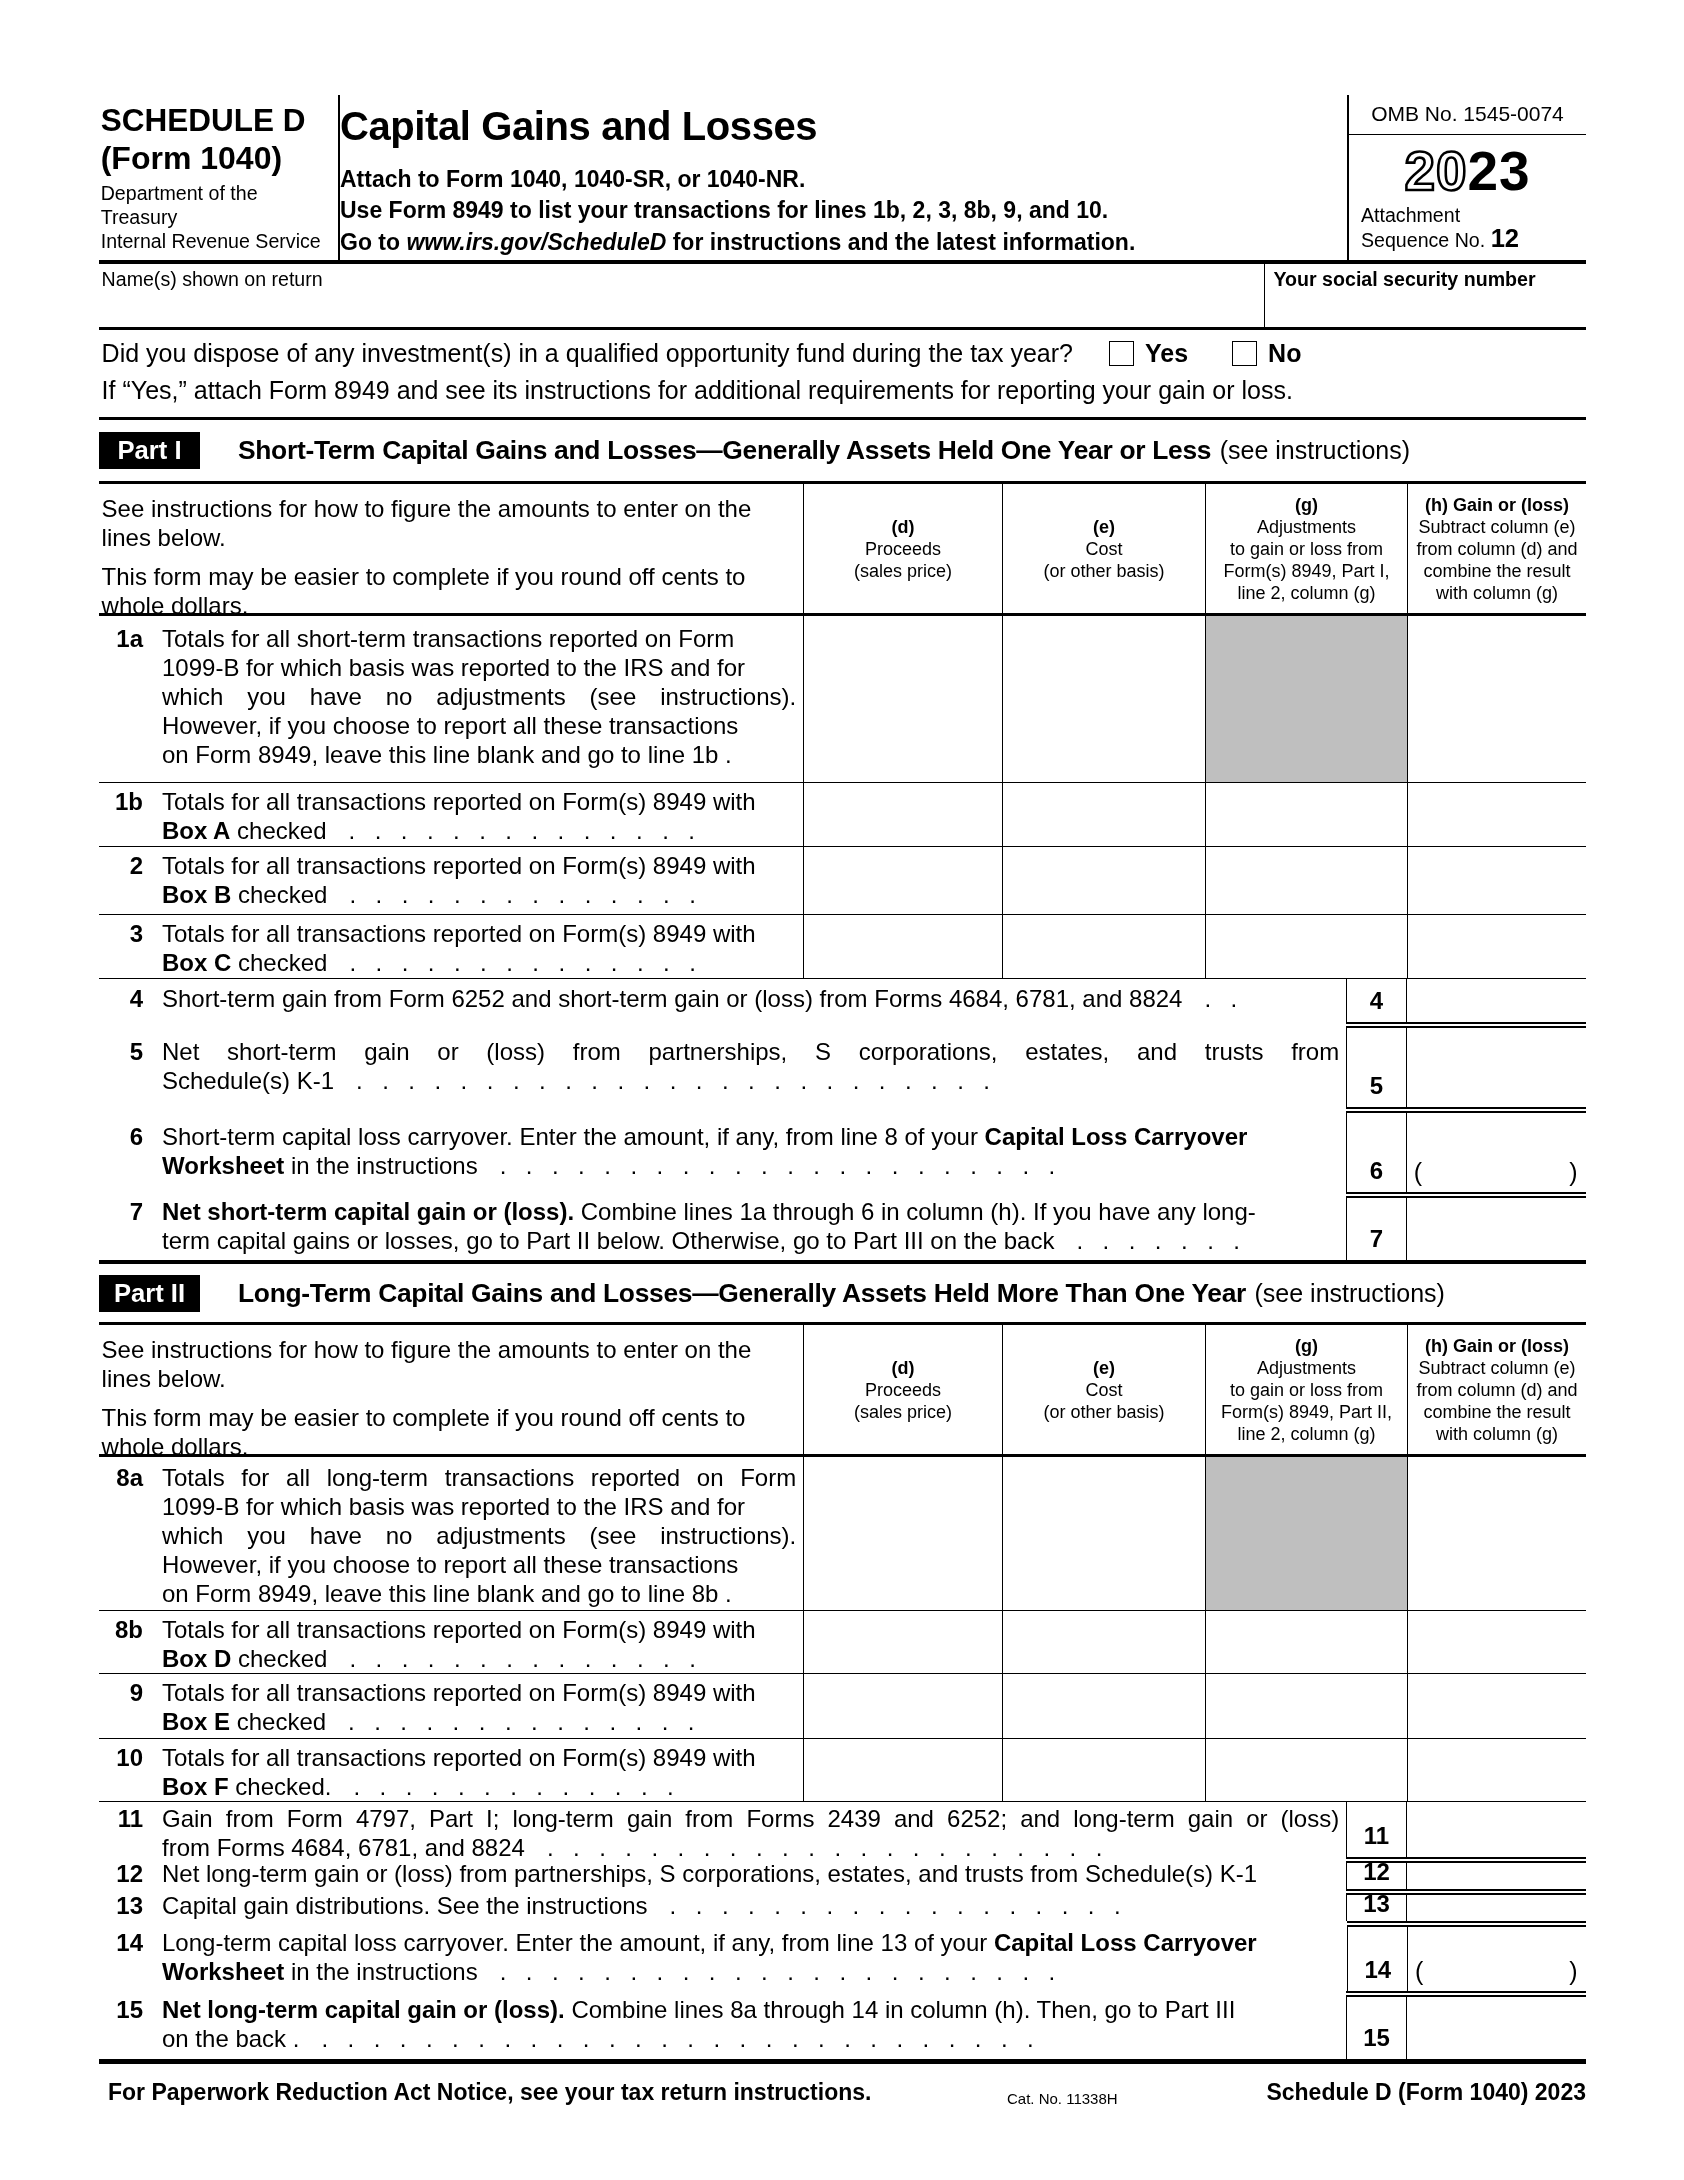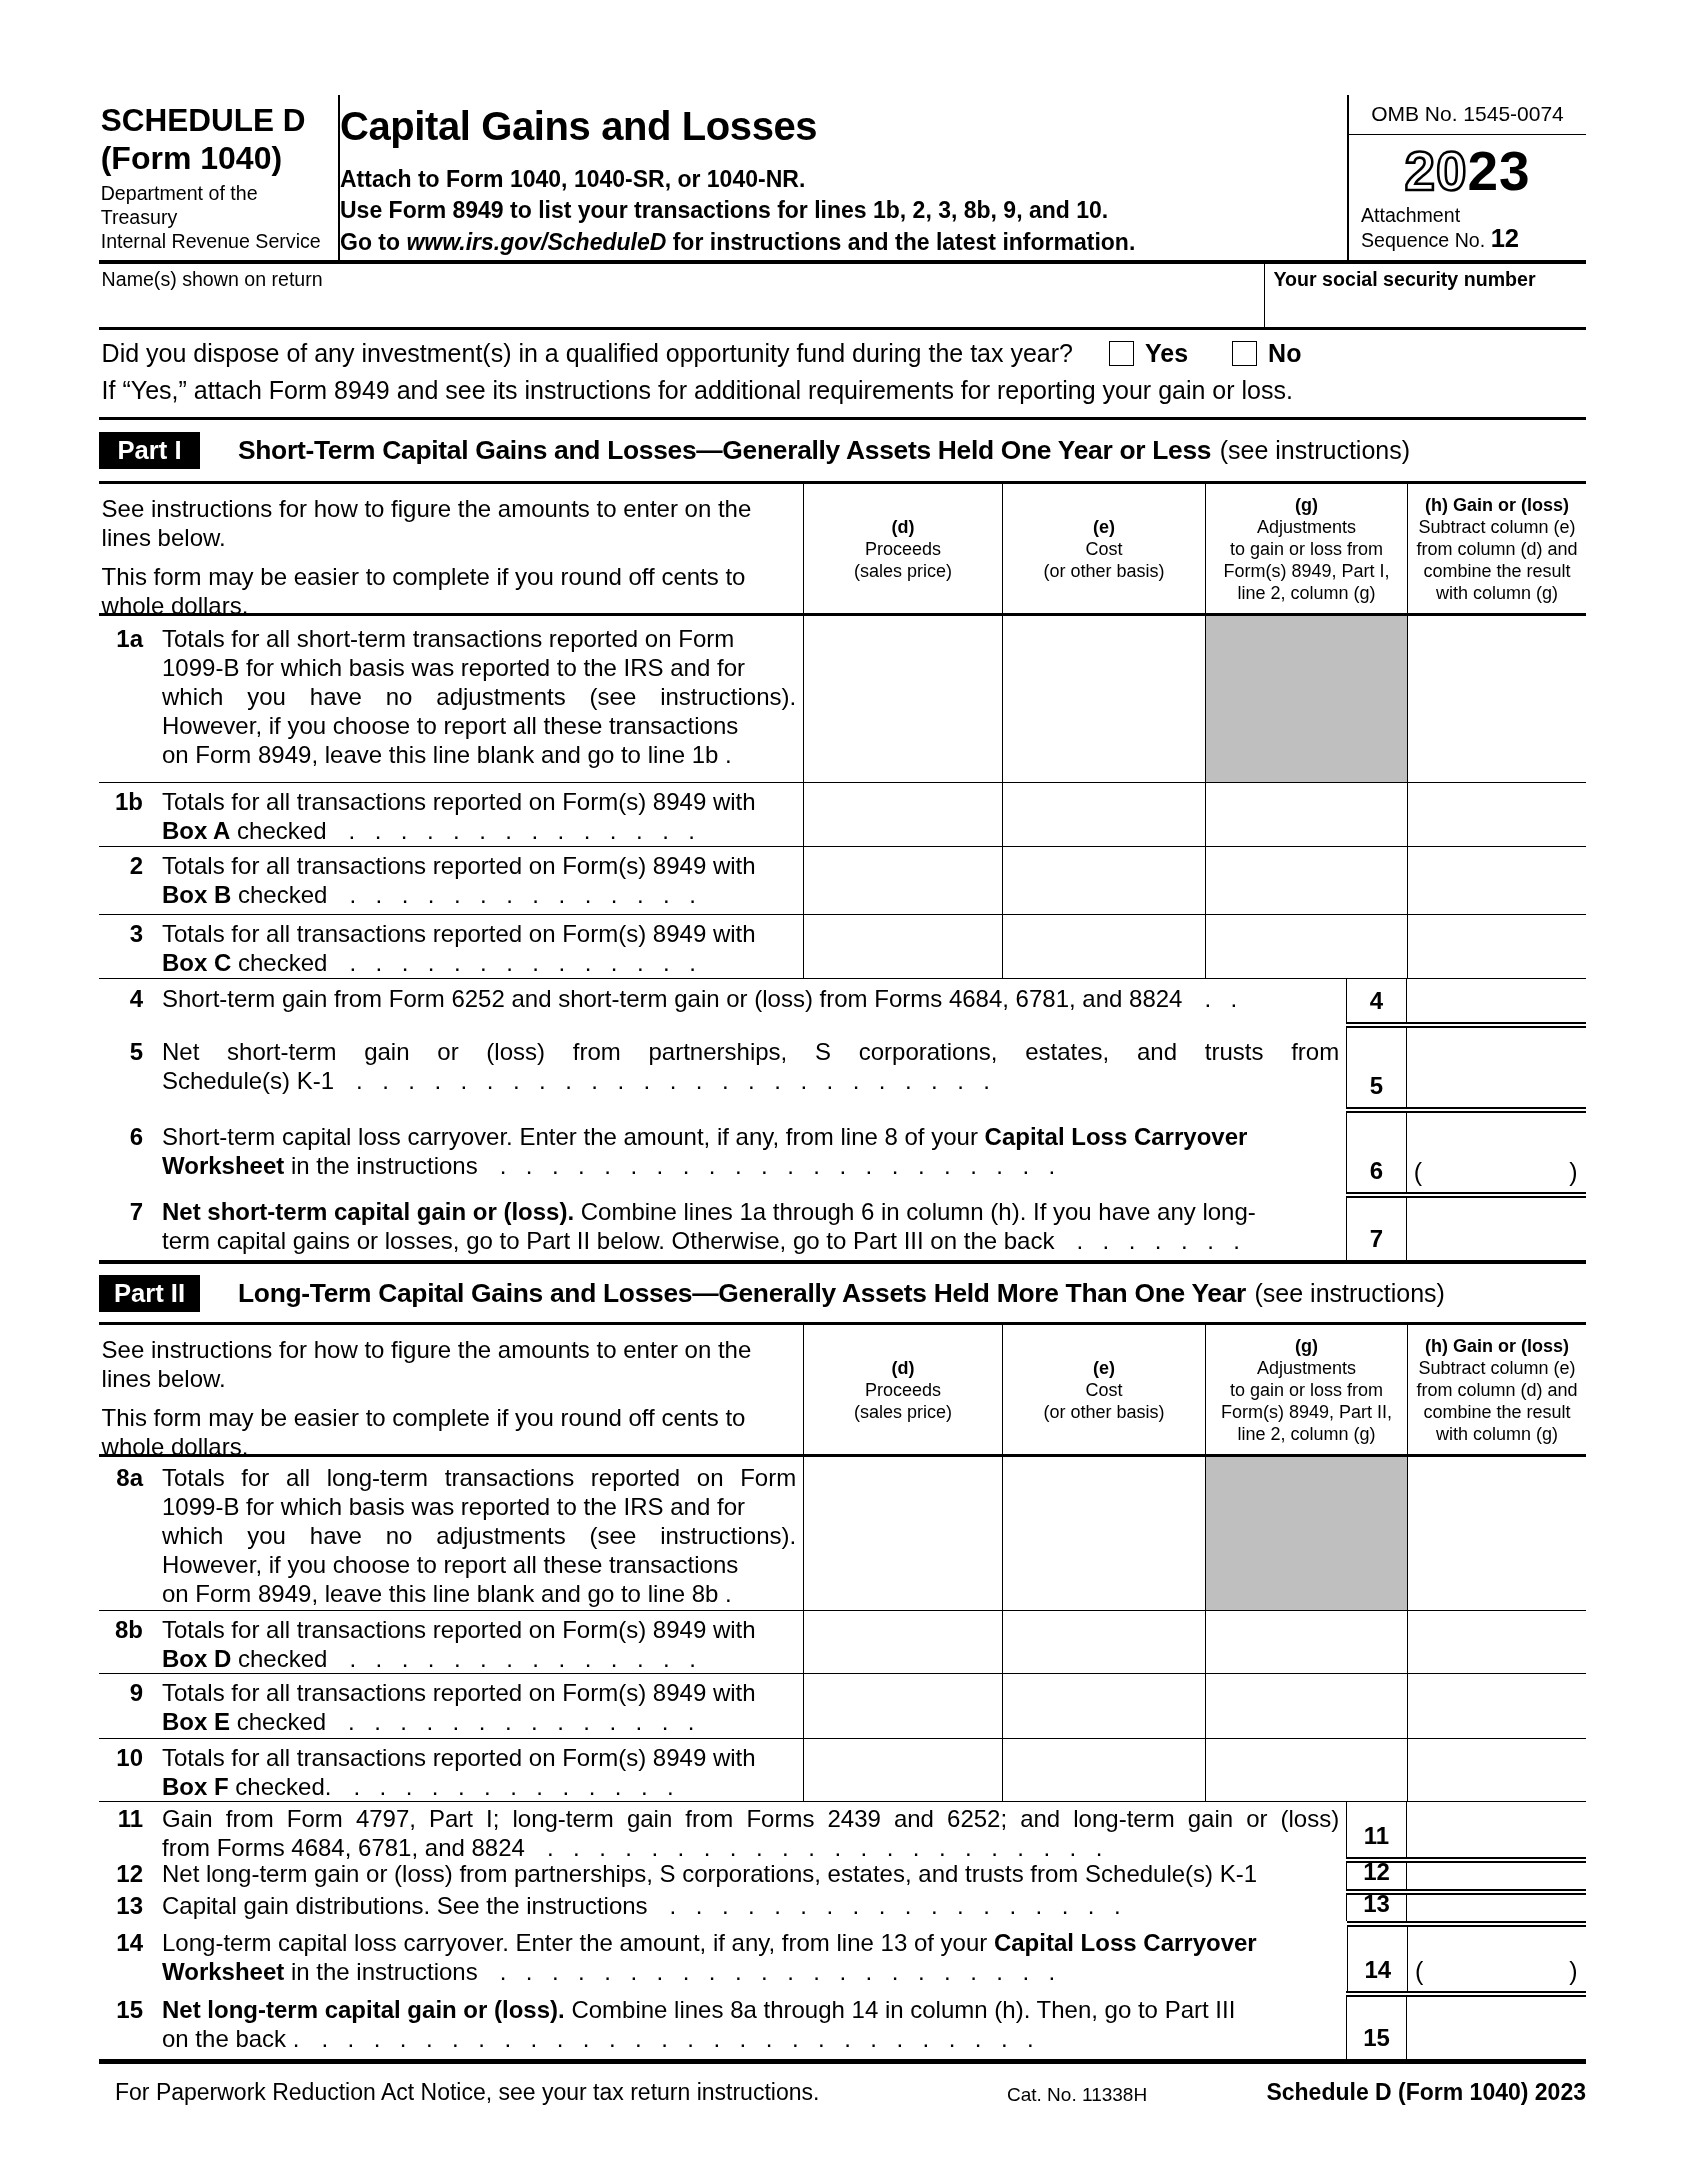--- a/index.html
+++ b/index.html
@@ -83,22 +83,22 @@
   .nbox { width:61px; flex:none; border-left:1.7px solid #000; border-right:1.7px solid #000;
           display:flex; align-items:flex-end; justify-content:center;
           font-weight:bold; font-size:24px; padding-bottom:6.8px; }
   .namt { flex:1; display:flex; align-items:flex-end; justify-content:space-between;
           font-size:25px; padding:0 8.5px 5.1px 6.8px; }
   .h50 { height:43px; } .h100 { height:85px; } .h82 { height:70px;gap:8px; }
   .h64 { height:55px; } .h38 { height:32px; }
 
   
   .foot { position:relative; height:37px; margin-top:15.3px; }
-  .fl { position:absolute; left:16px; top:0; font-size:23px; font-weight:normal; }
-  .fc { position:absolute; left:908px; top:5px; font-size:19px; }
+  .fl { position:absolute; left:9px; top:0; font-size:23px; font-weight:bold; }
+  .fc { position:absolute; left:908px; top:11px; font-size:15px; }
   .fr { position:absolute; right:0; top:0; font-size:23px; font-weight:bold; }
   i { font-style:italic; }
   b { font-weight:bold; }
 </style>
 </head>
 <body>
 
 <div class="form">
 
   <div class="hdr">

